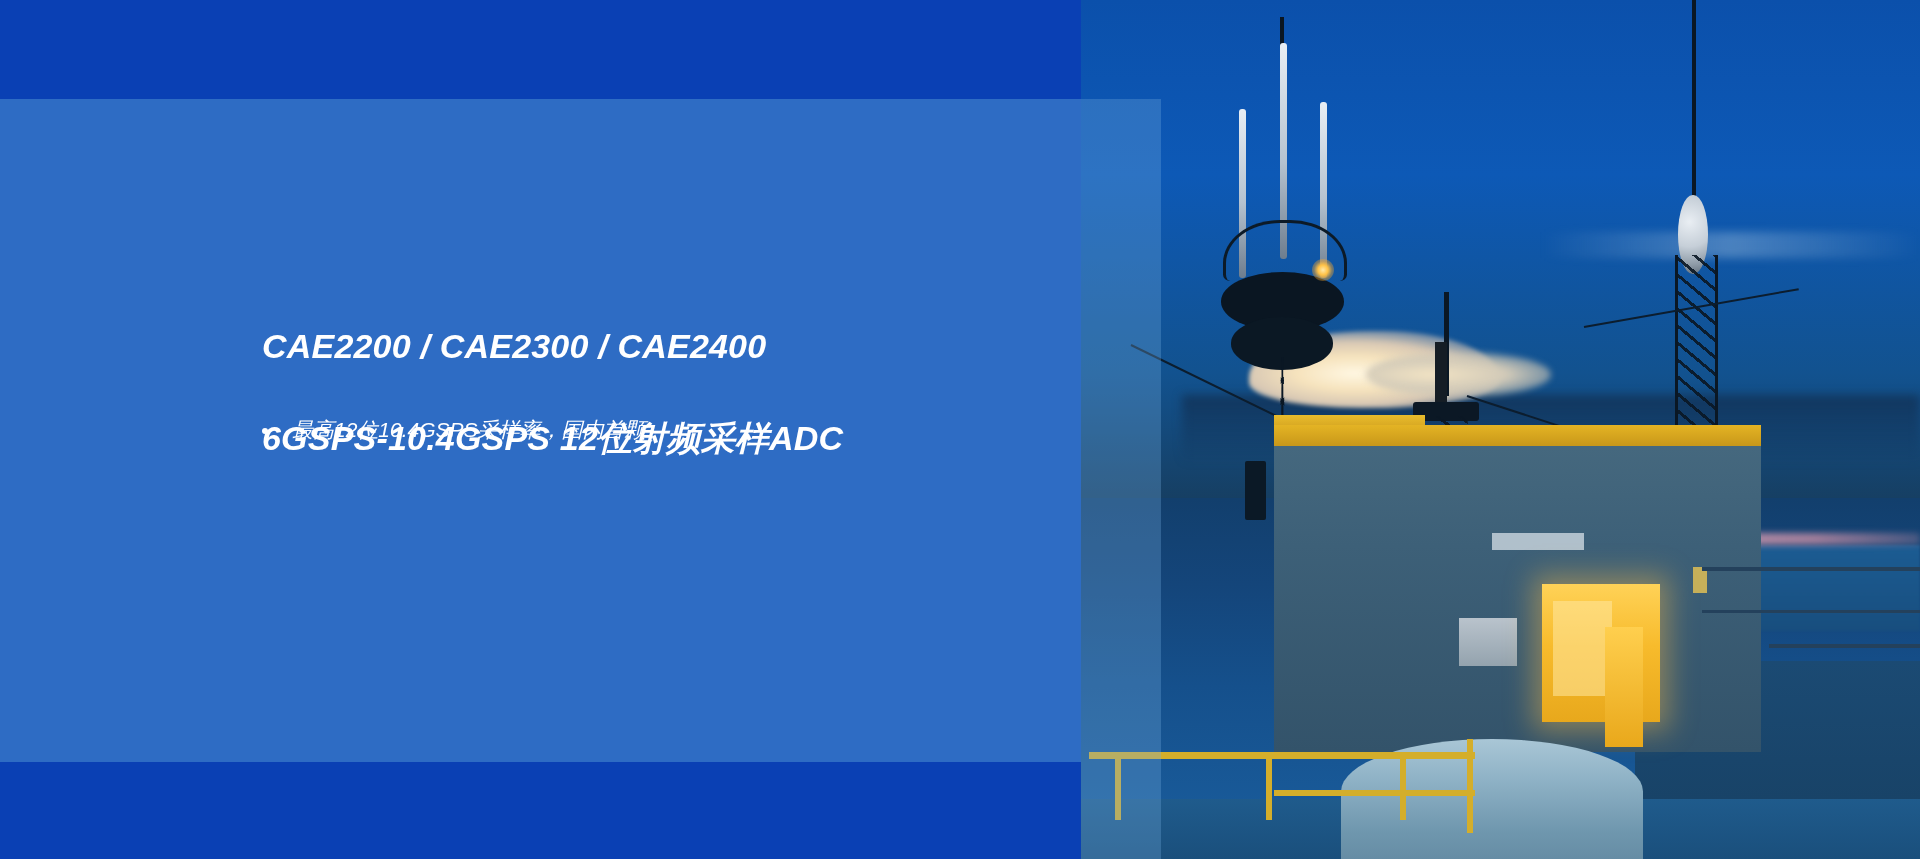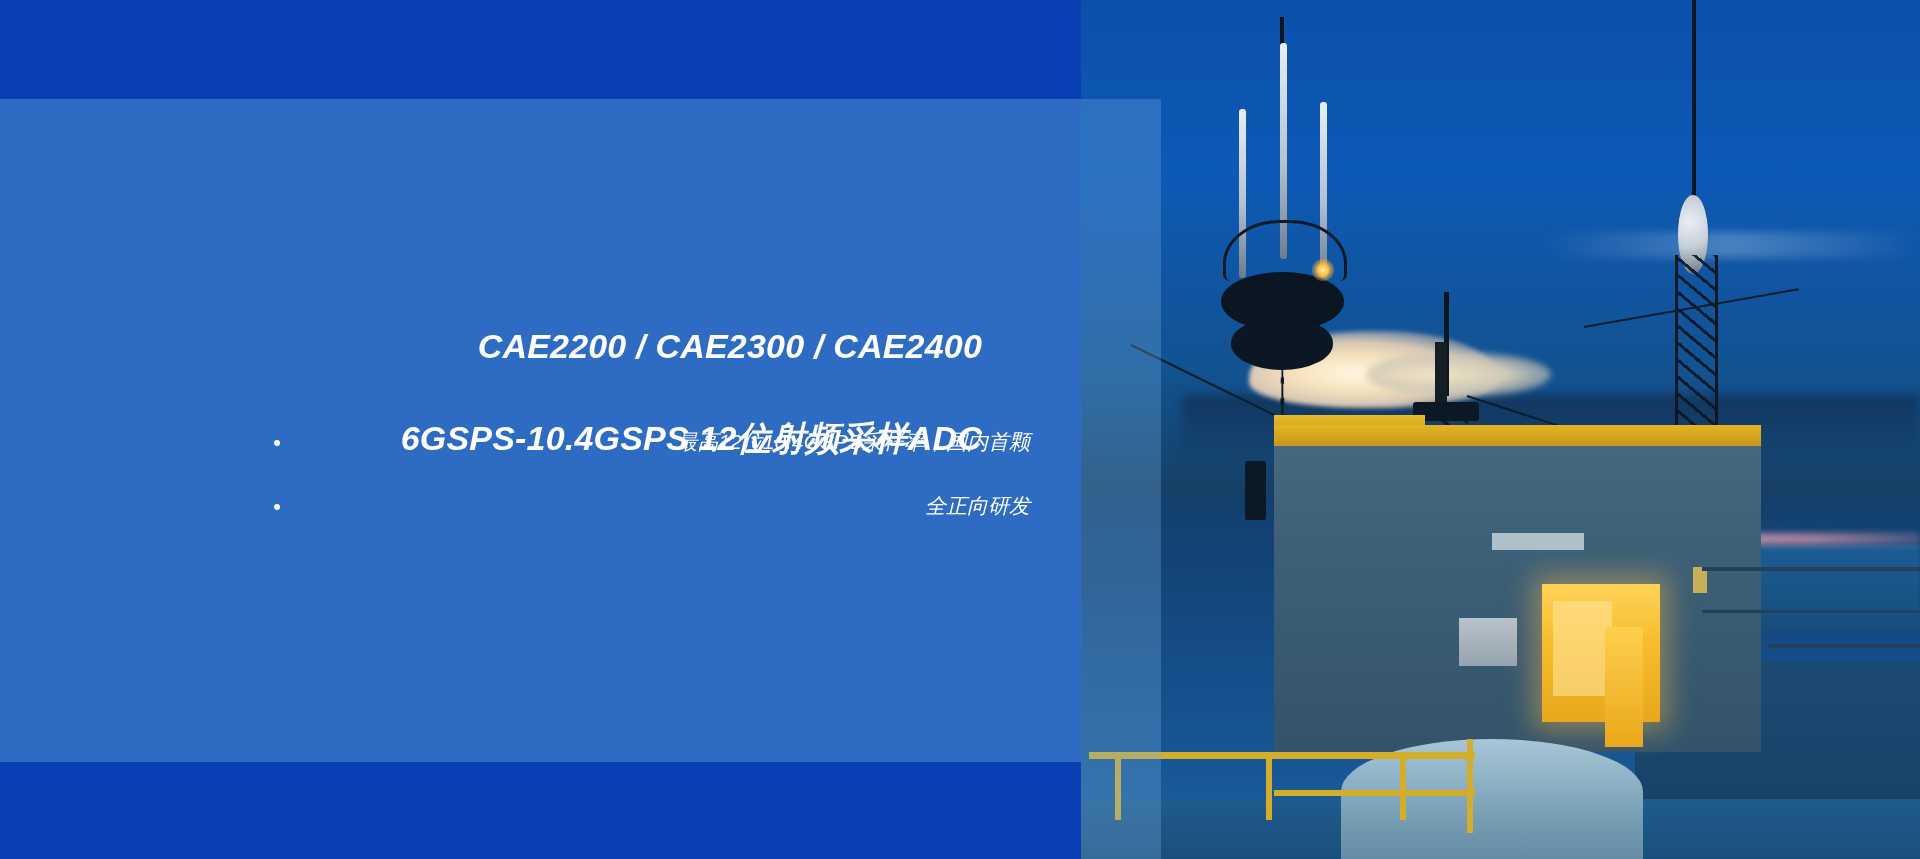--- a/index.html
+++ b/index.html
@@ -8,21 +8,20 @@
     padding: 0;
     background: #000;
   }
   .slide {
     position: relative;
     width: 1920px;
     height: 859px;
     overflow: hidden;
     font-family: "Liberation Sans", "DejaVu Sans", sans-serif;
     background: #0A40B4;
-    text-align: right;
   }
 
   
   .photo {
     position: absolute;
     left: 1081px;
     top: 0;
     width: 839px;
     height: 859px;
     overflow: hidden;
@@ -254,21 +253,21 @@
     font-weight: 700;
     line-height: 46px;
     letter-spacing: .2px;
     white-space: pre-line;
   }
   .headline .line { display: block; }
 
   .bullets {
     position: absolute;
     left: 258px; top: 417px; width: 760px;
-    list-style: none; margin: 12px; padding: 0;
+    list-style: none; margin: 0; padding: 0;
   }
   .bullets li {
     position: relative;
     color: #ffffff;
     font-size: 21px;
     font-style: italic;
     line-height: 26px;
     padding-left: 34px;
     margin-bottom: 38px;
   }
@@ -363,16 +362,15 @@
 
   <div class="panel"></div>
 
   <div class="headline">
     <span class="line">CAE2200 / CAE2300 / CAE2400</span>
     <span class="line">6GSPS-10.4GSPS  12位射频采样ADC</span>
   </div>
 
   <ul class="bullets">
     <li>最高12位10.4GSPS采样率，国内首颗</li>
-    <li>全正向研发</li>
   </ul>
 
 </div>
 
 </body></html>

